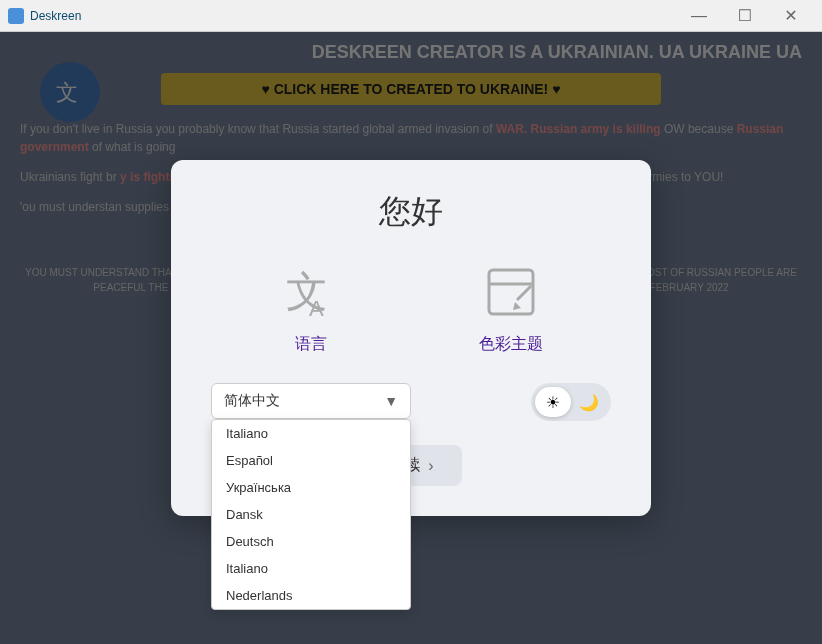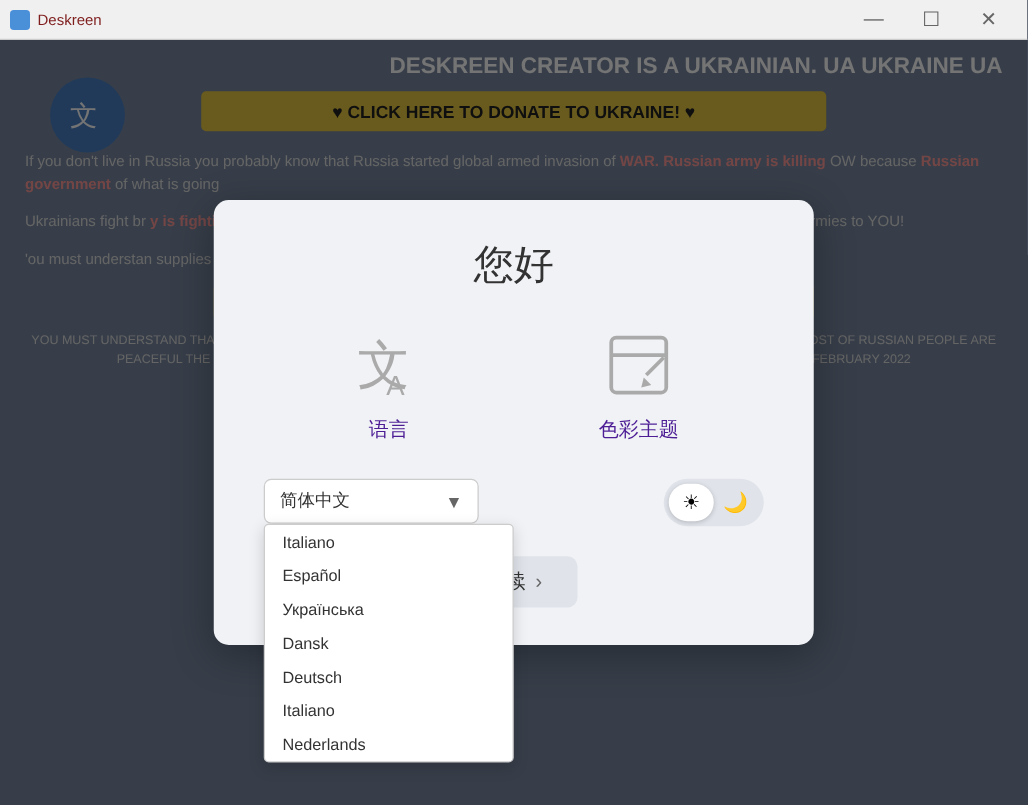--- a/index.html
+++ b/index.html
@@ -20,21 +20,21 @@
       background: #f0f0f0;
       height: 32px;
       padding: 0 8px;
       border-bottom: 1px solid #ccc;
     }
     .title-bar-left {
       display: flex;
       align-items: center;
       gap: 6px;
       font-size: 12px;
-      color: #7f1d1d;
+      color: #0c4a6e;
     }
     .title-bar-icon {
       width: 16px;
       height: 16px;
       background: #4a90d9;
       border-radius: 3px;
       display: inline-block;
     }
     .title-bar-controls {
       display: flex;
@@ -187,21 +187,21 @@
     
     .lang-select-row {
       display: flex;
       align-items: flex-start;
       justify-content: space-between;
       margin-bottom: 24px;
     }
 
     .lang-select-wrapper {
       position: relative;
-      width: 172px;
+      width: 200px;
     }
 
     .lang-select-trigger {
       display: flex;
       align-items: center;
       justify-content: space-between;
       background: white;
       border: 1px solid #ccc;
       border-radius: 6px;
       padding: 8px 12px;
@@ -305,21 +305,21 @@
 
     <div class="bg-logo">
       <svg width="36" height="36" viewBox="0 0 36 36" fill="white">
         <text x="4" y="26" font-size="22">文</text>
       </svg>
     </div>
 
     <div style="margin-left: 120px; margin-top: -10px;">
       <div class="ukraine-header">DESKREEN CREATOR IS A UKRAINIAN. UA UKRAINE UA</div>
     </div>
-    <div class="donate-btn-bg">♥ CLICK HERE TO DONATE TO UKRAINE! ♥</div>
+    <div class="donate-btn-bg">♥ CLICK HERE TO CREATED TO UKRAINE! ♥</div>
 
     <div class="bg-text">
       If you don't live in Russia you probably know that Russia started global armed invasion of
       <strong>WAR. Russian army is killing</strong>
       OW because <strong>Russian government</strong> of what is going
     </div>
     <div class="bg-text">
       Ukrainians fight br <strong>y is fighting here</strong> not for our land on <strong>ssian army and Russian gov</strong> t! Russian government and it armies to YOU!
     </div>
     <div class="bg-text">

